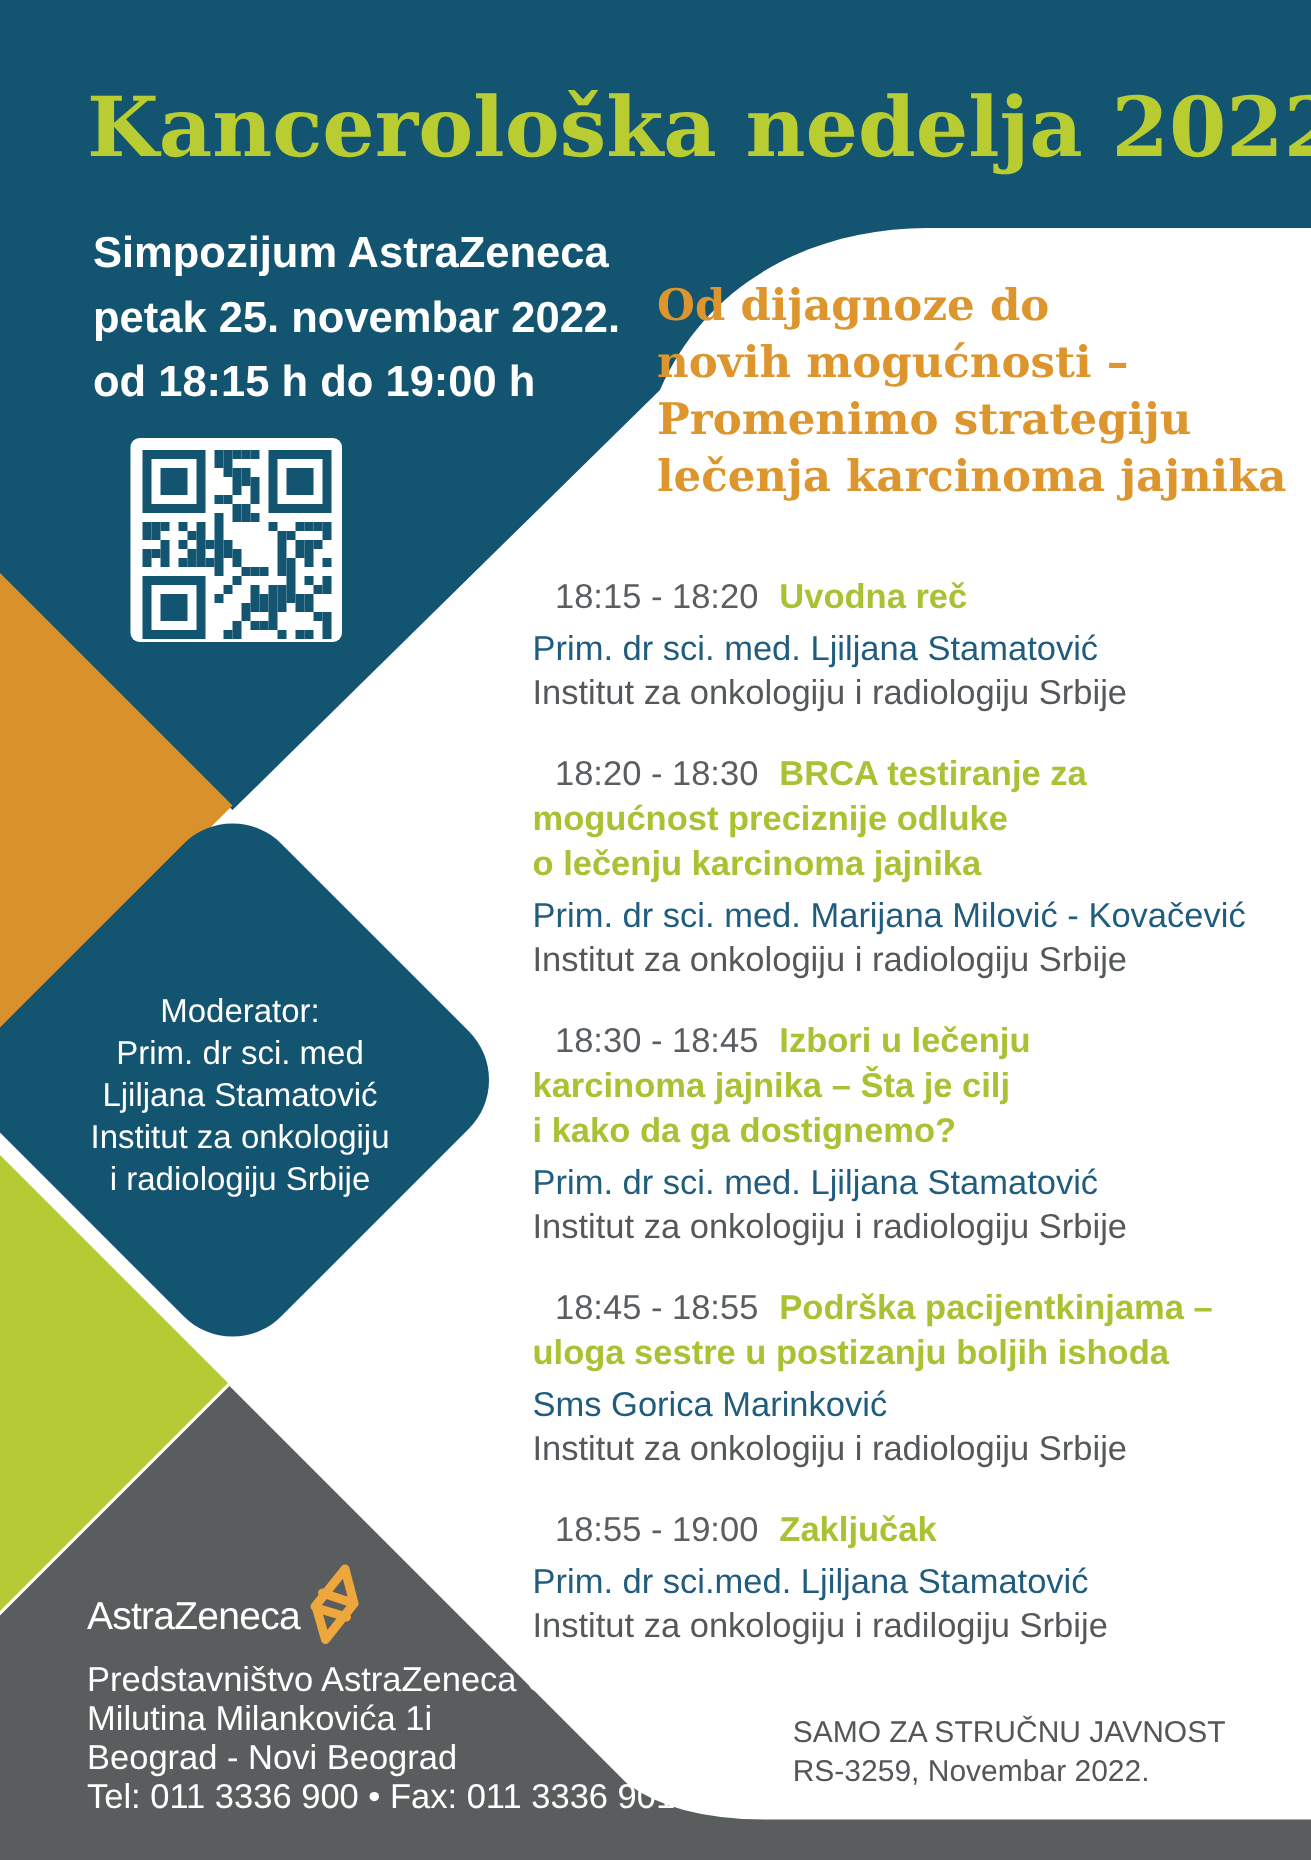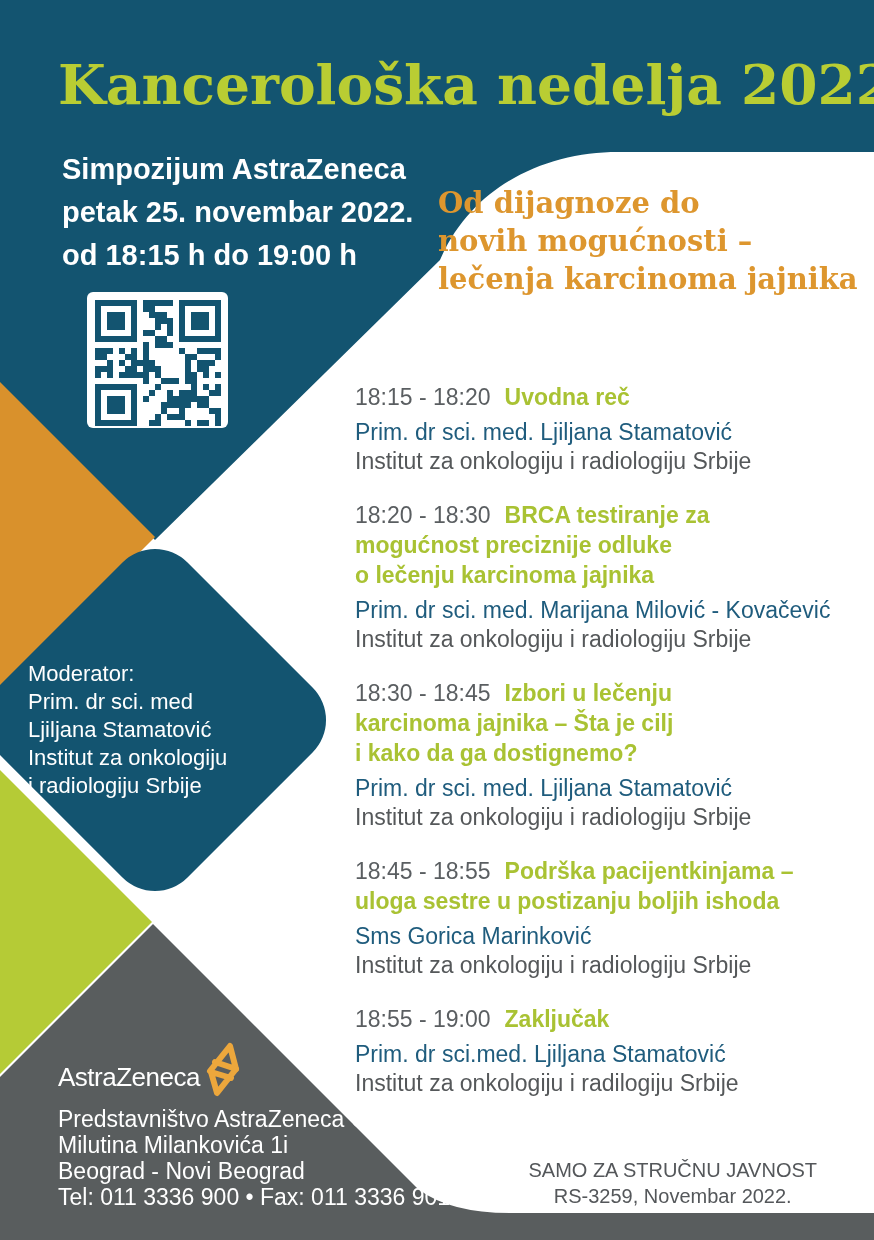--- a/index.html
+++ b/index.html
@@ -15,32 +15,32 @@
 
   .intro{left:62px;top:148px;font-size:29px;font-weight:bold;color:#ffffff;line-height:43px;white-space:nowrap;}
 
   .theme{left:438px;top:184px;width:432px;
     font-family:"DejaVu Serif","Liberation Serif",serif;font-weight:bold;
     font-size:29px;line-height:38px;color:#dd962e;}
 
   .agenda{left:355px;top:382px;width:515px;font-size:23px;color:#55585a;}
   .agenda .item{margin-bottom:25px;}
   .agenda .tl{line-height:30px;white-space:nowrap;}
-  .agenda .time{color:#5a5e61;margin-right:14px;letter-spacing:0px;}
+  .agenda .time{color:#5a5e61;margin-right:14px;letter-spacing:0px;margin-left:15px;}
   .agenda .gt{color:#a9c233;font-weight:bold;}
   .agenda .speaker{color:#1f5c7d;line-height:30px;margin-top:5px;white-space:nowrap;}
   .agenda .affil{color:#55585a;line-height:28px;white-space:nowrap;}
 
-  .moderator{left:28px;top:660px;width:264px;color:#ffffff;
+  .moderator{left:28px;top:660px;width:264px;text-align:center;color:#ffffff;
     font-size:22px;line-height:28px;}
 
   .az-logo{left:58px;top:1062px;color:#ffffff;font-size:26px;letter-spacing:-0.5px;white-space:nowrap;}
   .address{left:58px;top:1106px;color:#ffffff;font-size:23px;line-height:26px;white-space:nowrap;}
 
-  .footer-right{right:57px;top:1142px;text-align:center;color:#54575a;font-size:20px;line-height:26px;white-space:nowrap;margin-top:15px;}
+  .footer-right{right:57px;top:1142px;text-align:left;color:#54575a;font-size:20px;line-height:26px;white-space:nowrap;}
 </style>
 </head>
 <body>
 
 <div class="poster">
 
   <svg class="bg" viewBox="0 0 874 1240">
 
     <path fill="#135470" d="M0,0 H874 V152 H618 C545,152 472,186 440,260 L155,540 L0,385 Z"></path>
 
@@ -198,20 +198,21 @@
 
   <div class="abs intro">
     <div>Simpozijum AstraZeneca</div>
     <div>petak 25. novembar 2022.</div>
     <div>od 18:15 h do 19:00 h</div>
   </div>
 
   <div class="abs theme">
     <div>Od dijagnoze do</div>
     <div>novih mogućnosti –</div>
+    <div>Promenimo strategiju</div>
     <div>lečenja karcinoma jajnika</div>
   </div>
 
   <div class="abs agenda">
 
     <div class="item">
       <div class="tl"><span class="time">18:15 - 18:20</span><span class="gt">Uvodna reč</span></div>
       <div class="speaker">Prim. dr sci. med. Ljiljana Stamatović</div>
       <div class="affil">Institut za onkologiju i radiologiju Srbije</div>
     </div>

